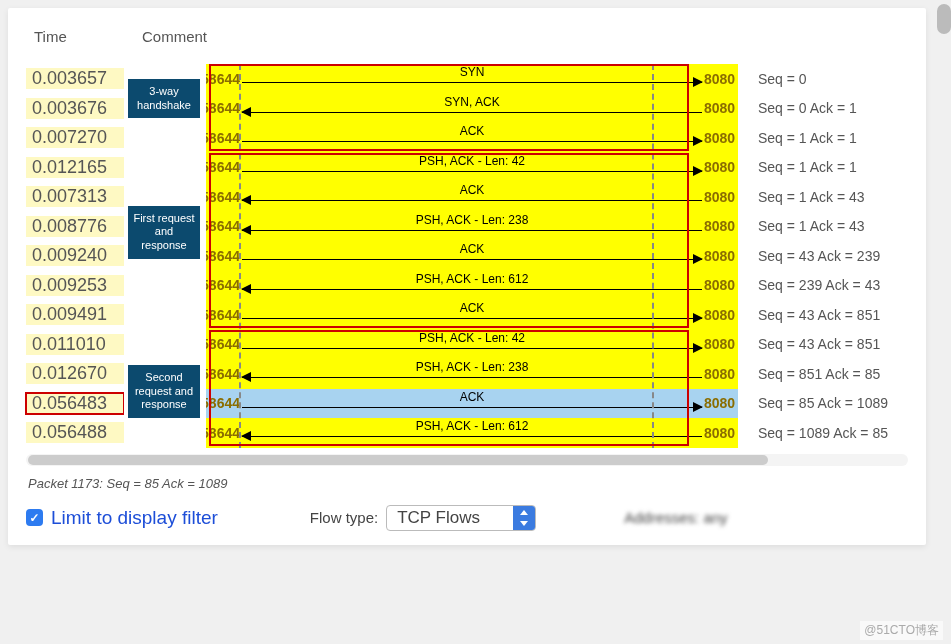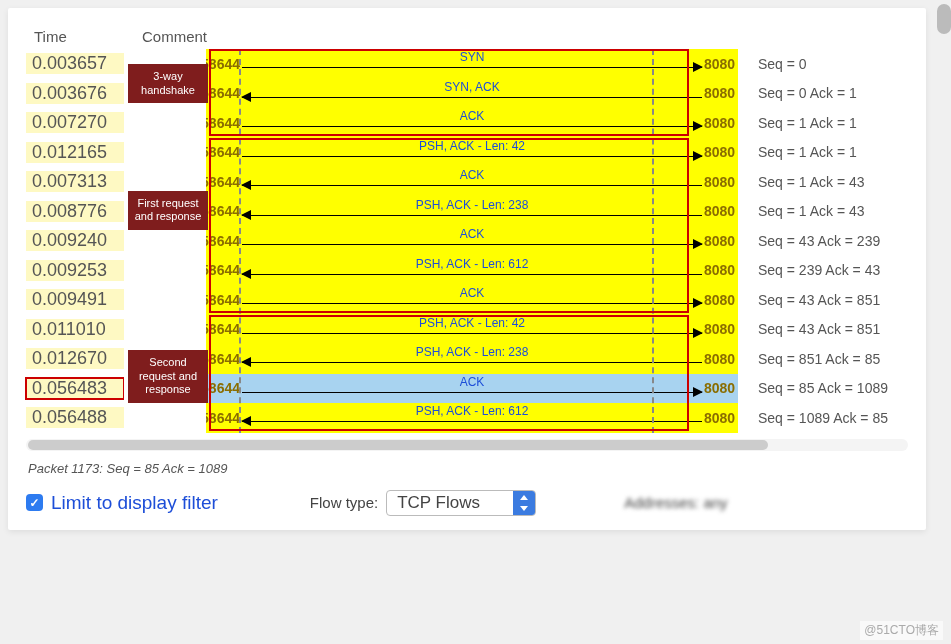--- a/index.html
+++ b/index.html
@@ -16,21 +16,21 @@
     padding: 20px 18px 14px 18px;
     box-shadow: 0 2px 6px rgba(0,0,0,0.08);
     border-radius: 2px;
     width: 918px;
   }
   .header-row {
     display: flex;
     align-items: flex-start;
     font-size: 15px;
     color: #555;
-    padding-bottom: 4px;
+    padding-bottom: 19px;
   }
   .hdr-time { width: 100px; margin-left: 8px; font-weight: 400; }
   .hdr-hosts { flex: 1; position: relative; height: 20px; }
   .hdr-host1 { position: absolute; left: 66px; font-size: 14px; }
   .hdr-host2 { position: absolute; right: 82px; font-size: 14px; }
   .hdr-comment { width: 164px; text-align: left; padding-left: 8px; }
   .flow-area {
     position: relative;
   }
   .guideline {
@@ -65,22 +65,22 @@
   .col-phase {
     width: 82px;
     position: relative;
     align-self: stretch;
     background: #fff;
     z-index: 2;
   }
   .phase-label {
     position: absolute;
     left: -56px;
-    width: 80px;
-    background: #7f1d1d;
+    width: 72px;
+    background: #0c4a6e;
     color: #fff;
     font-size: 11px;
     text-align: center;
     padding: 6px 4px;
     z-index: 5;
     line-height: 1.25;
   }
   .col-mid {
     flex: 1;
     align-self: stretch;
@@ -121,21 +121,21 @@
     transform: translateY(-5px);
   }
   .arrow-head.right { right: -1px; border-left: 10px solid #000; }
   .arrow-head.left  { left: -1px; border-right: 10px solid #000; }
   .arrow-label {
     position: absolute;
     left: 0; right: 0;
     top: 4%;
     text-align: center;
     font-size: 12px;
-    color: #1d4ed8;
+    color: #000000;
     z-index: 4;
   }
   .col-comment {
     width: 170px;
     font-size: 14px;
     color: #555;
     padding-left: 20px;
     background: #fff;
     z-index: 2;
   }

